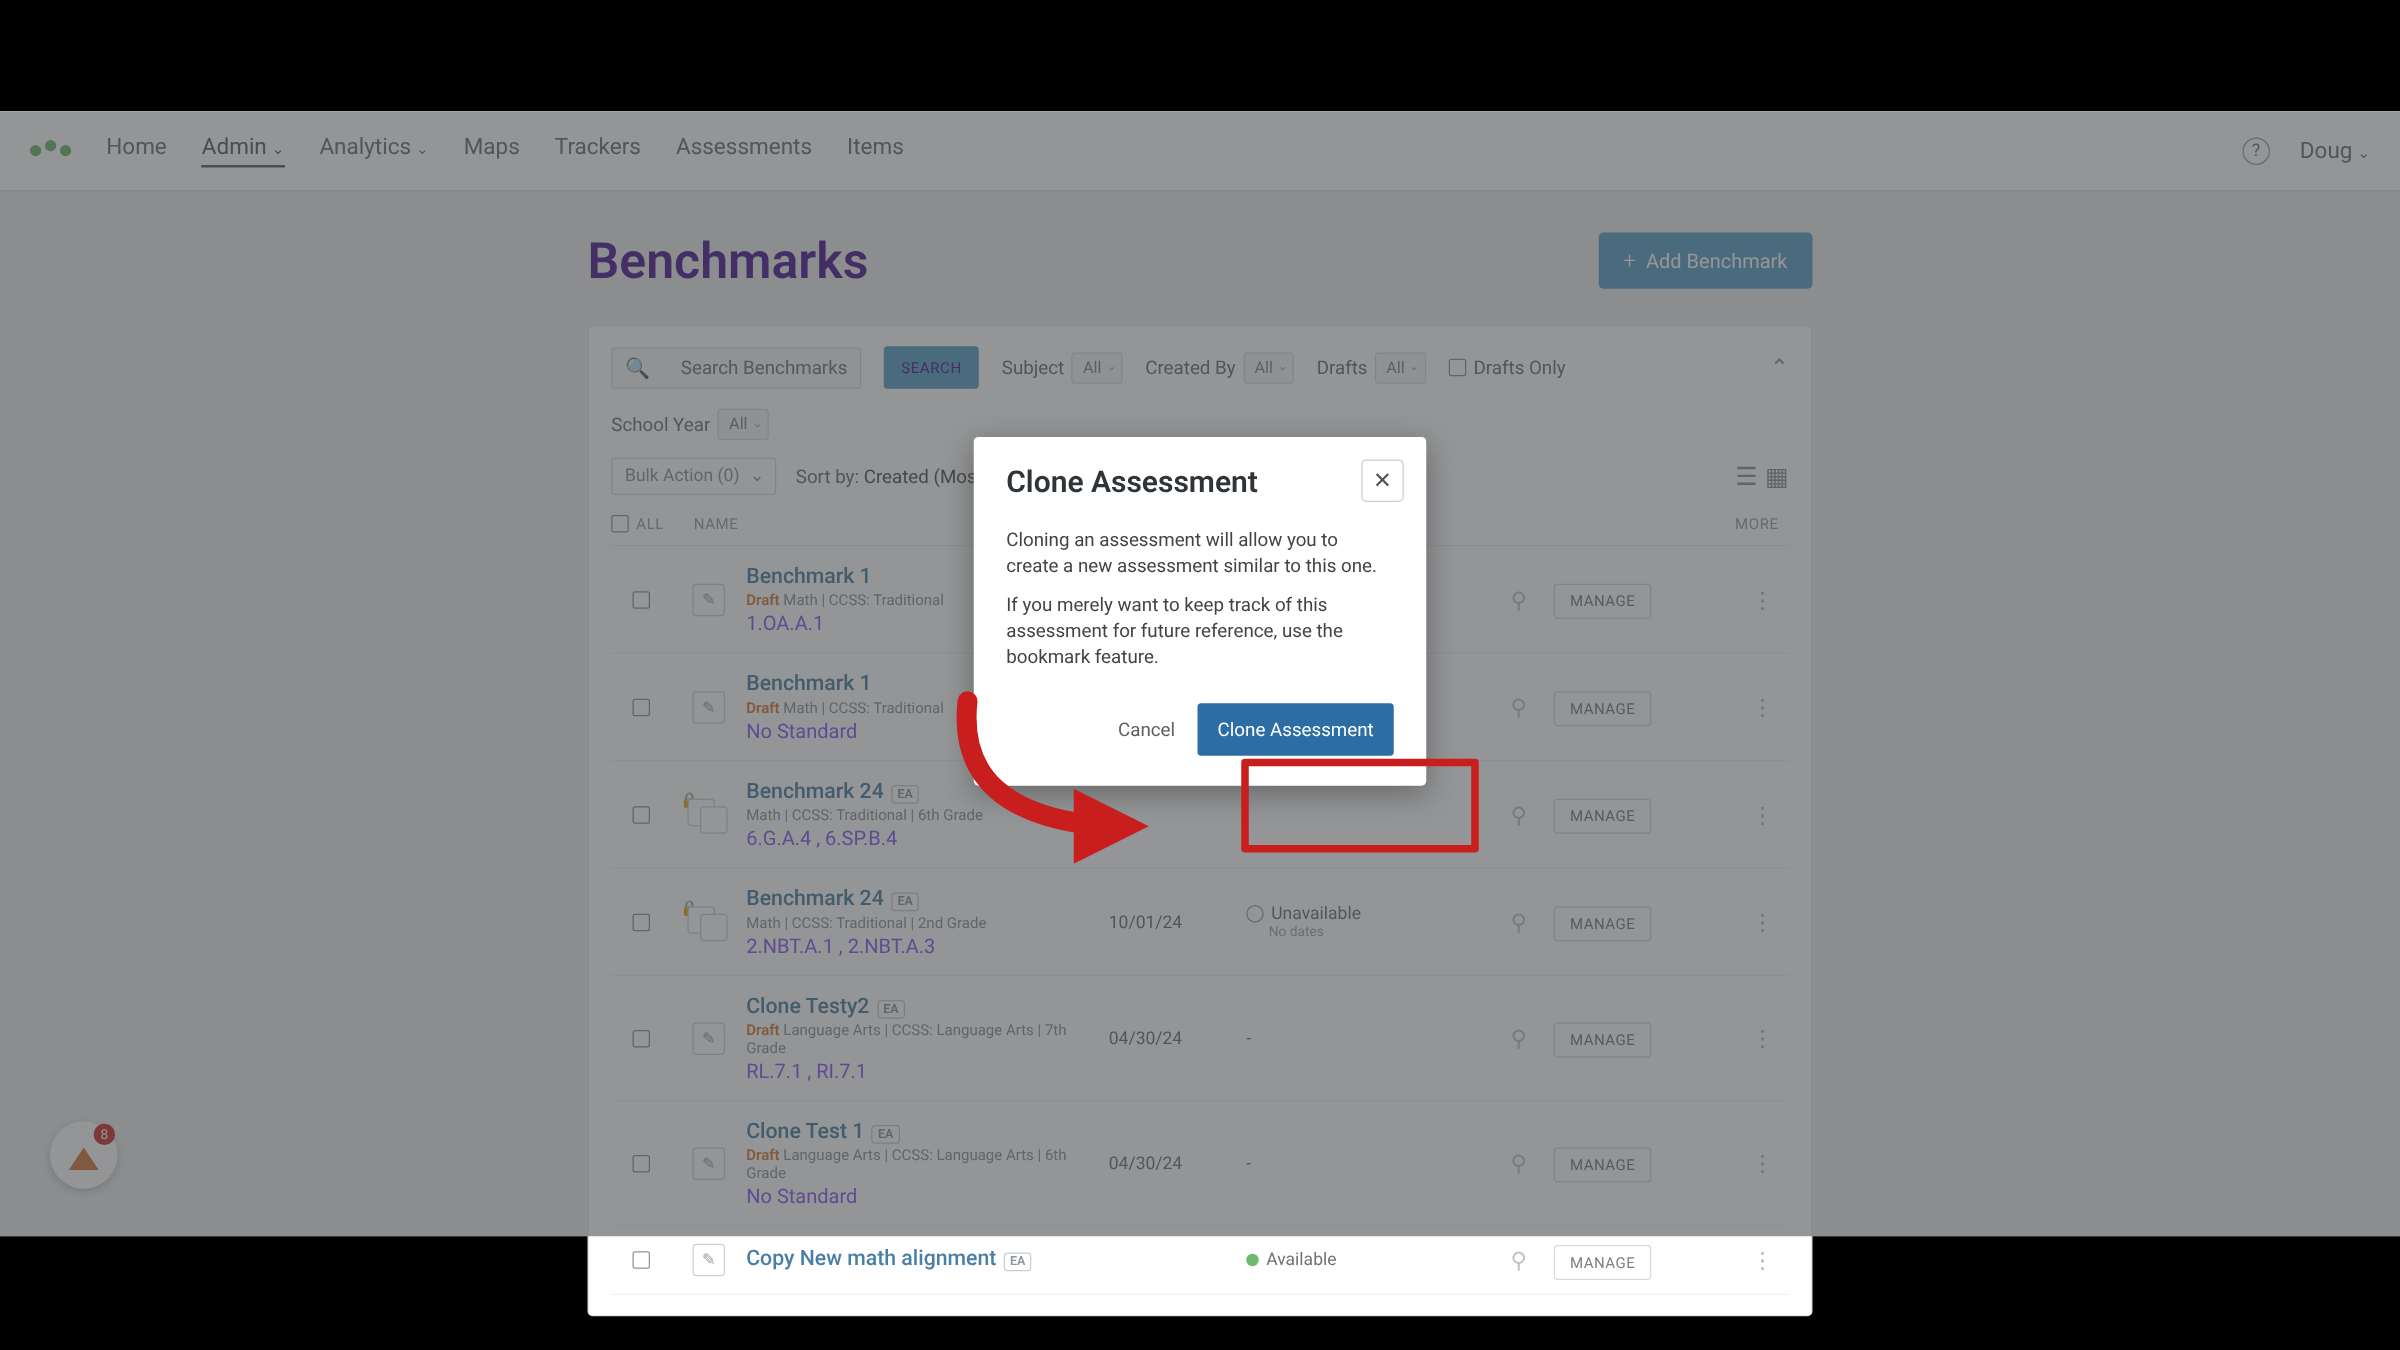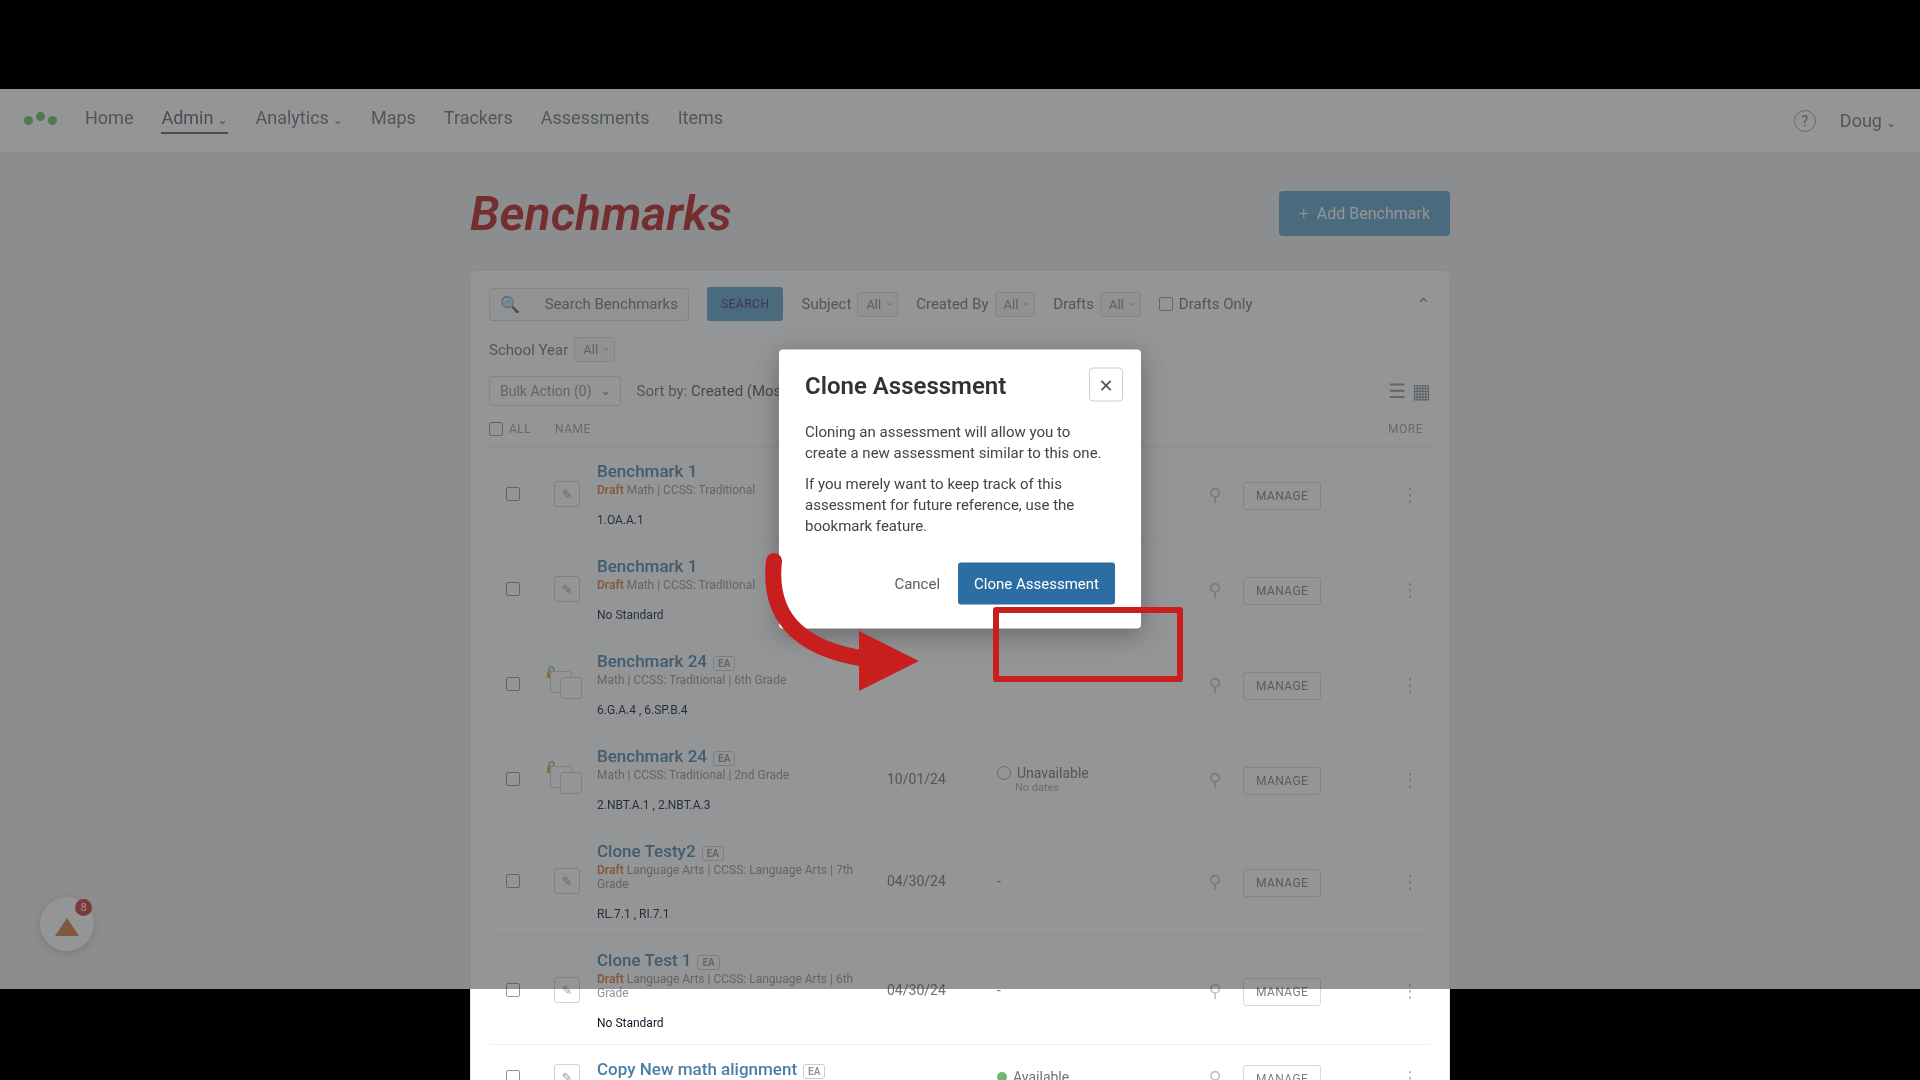--- a/index.html
+++ b/index.html
@@ -11,21 +11,21 @@
   .logo span:nth-child(2){ transform: translateY(-4px);}
   .nav { display: flex; gap: 28px; align-items: flex-start; }
   .nav-item { color: #6d7377; cursor: pointer; padding-bottom: 4px; }
   .nav-item.active { color: #595f63; border-bottom: 2px solid #595f63; }
   .nav-right { margin-left: auto; display: flex; gap: 24px; align-items: center; color: #6d7377; }
   .help-icon { width: 22px; height: 22px; border: 1.5px solid #9aa0a6; border-radius: 50%; display:flex; align-items:center; justify-content:center; font-size:14px; }
   .chev { font-size: 12px; margin-left: 4px; }
 
   .page { max-width: 980px; margin: 0 auto; padding-top: 32px; }
   .page-head { display: flex; align-items: center; margin-bottom: 28px; }
-  .page-title { font-size: 48px; font-weight: 600; color: #b91c1c; font-style: italic; }
+  .page-title { font-size: 40px; font-weight: 600; color: #4c1d95; }
   .btn-primary { margin-left: auto; background: #5b9fc7; color: #fff; border: none; padding: 12px 20px; border-radius: 4px; font-size: 16px; display:flex; align-items:center; gap:8px; }
   .plus { font-size: 18px; font-weight: 300; }
 
   .panel { background: #fff; border: 1px solid #e4e6e8; border-radius: 4px; padding: 16px 18px; }
   .filters { display: flex; flex-direction: column; gap: 16px; }
   .filter-row { display: flex; align-items: center; gap: 18px; flex-wrap: wrap; }
   .search-wrap { display:flex; align-items:center; border:1px solid #d7dadd; border-radius:3px; background:#f6f8f9; padding:6px 10px; gap:8px; }
   .search-wrap input { border:none; background:transparent; outline:none; font-size:15px; color:#7a8085; width:150px;text-align:right; }
   .btn-search { background:#5b9fc7; color:#4c1d95; border:none; padding:10px 14px; border-radius:3px; font-size:12px; letter-spacing:0.5px; }
   .fsel { display:flex; align-items:center; gap:6px; font-size:15px; color:#6d7377;text-align:right; }
@@ -54,21 +54,21 @@
   .row .iconbox { width:26px; height:26px; border:1px solid #cfd3d6; border-radius:3px; display:flex; align-items:center; justify-content:center; color:#9aa0a6; font-size:13px; }
   .row .stack { position:relative; width:38px; height:30px; }
   .row .stack .s1, .row .stack .s2 { position:absolute; width:22px; height:22px; border:1px solid #cfd3d6; border-radius:3px; background:#fff;}
   .row .stack .s1{top:2px; left:2px;}
   .row .stack .s2{top:8px; left:12px;}
   .row .stack .lock{position:absolute; top:-4px; left:-4px; font-size:12px; color:#9aa0a6;}
   .row .col-info { width: 280px; }
   .row .name { color:#4a7fa5; font-size:17px; font-weight:500; }
   .row .meta { font-size:12px; color:#8e9499; margin-top:2px; }
   .row .meta .draft { color:#d67a3f; font-weight:600; }
-  .row .stds { font-size:12px; color:#0f172a; margin-top:16px; }
+  .row .stds { font-size:16px; color:#8b5cf6; margin-top:2px; }
   .row .col-date { font-size:14px; color:#6d7377;}
   .row .col-status .st-label { font-size:14px; color:#6d7377; display:flex; align-items:center; gap:6px;}
   .row .col-status .st-sub { font-size:11px; color:#a3a8ac; margin-left:18px;}
   .clock{width:14px;height:14px;border:1.5px solid #9aa0a6;border-radius:50%;display:inline-block;position:relative;}
   .dot-green{width:10px;height:10px;border-radius:50%;background:#6fb96f;display:inline-block;}
   .row .col-tag { width:36px; display:flex; justify-content:center; color:#c0c4c8; font-size:18px;}
   .row .manage { border:1px solid #d7dadd; border-radius:3px; padding:6px 12px; font-size:12px; color:#7a8085; letter-spacing:0.4px;}
   .row .more { flex:1; text-align:right; color:#b0b4b8; font-size:18px; padding-right:12px;}
   .ea { display:inline-block; border:1px solid #c9cdd0; border-radius:3px; font-size:10px; padding:1px 4px; color:#8e9499; margin-left:6px; font-weight:600;}
 

